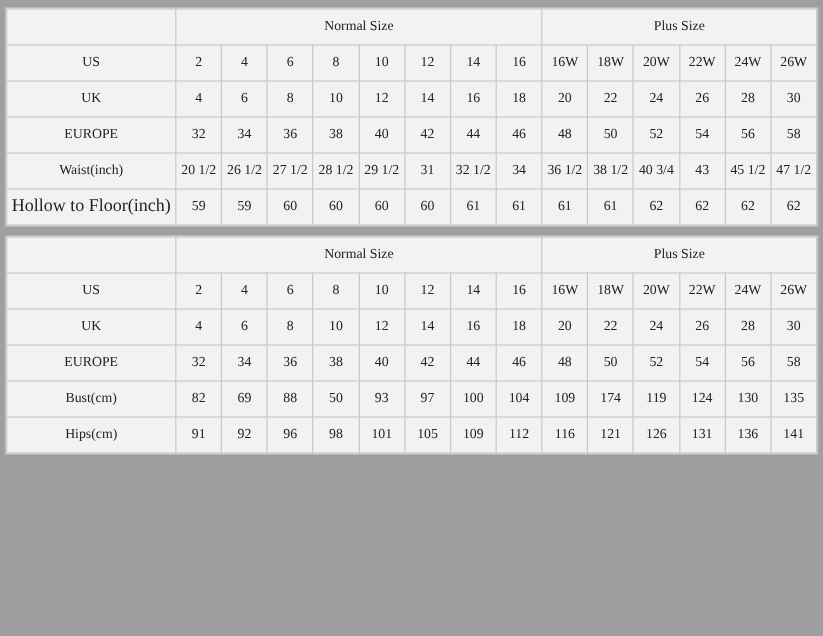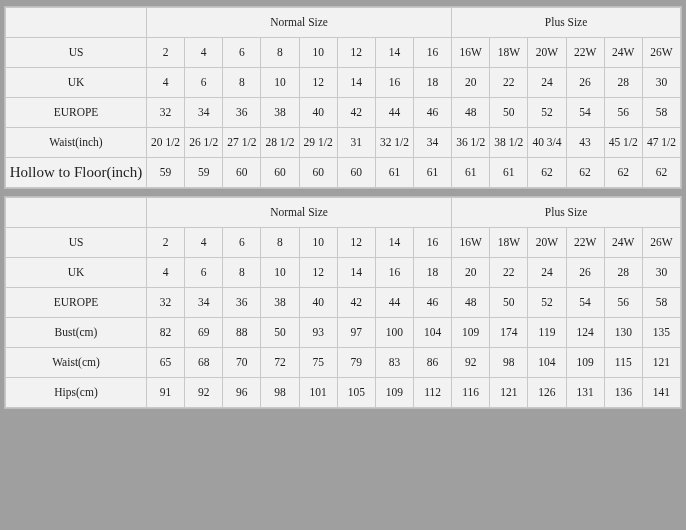--- a/index.html
+++ b/index.html
@@ -239,37 +239,20 @@
             <td class="norm-col">100</td>
             <td class="norm-col">104</td>
             <td class="plus-col">109</td>
             <td class="plus-col">174</td>
             <td class="plus-col">119</td>
             <td class="plus-col">124</td>
             <td class="plus-col">130</td>
             <td class="plus-col">135</td>
           </tr>
           <tr>
-            <td class="first-col row-label">Waist(cm)</td>
-            <td class="norm-col">65</td>
-            <td class="norm-col">68</td>
-            <td class="norm-col">70</td>
-            <td class="norm-col">72</td>
-            <td class="norm-col">75</td>
-            <td class="norm-col">79</td>
-            <td class="norm-col">83</td>
-            <td class="norm-col">86</td>
-            <td class="plus-col">92</td>
-            <td class="plus-col">98</td>
-            <td class="plus-col">104</td>
-            <td class="plus-col">109</td>
-            <td class="plus-col">115</td>
-            <td class="plus-col">121</td>
-          </tr>
-          <tr>
             <td class="first-col row-label">Hips(cm)</td>
             <td class="norm-col">91</td>
             <td class="norm-col">92</td>
             <td class="norm-col">96</td>
             <td class="norm-col">98</td>
             <td class="norm-col">101</td>
             <td class="norm-col">105</td>
             <td class="norm-col">109</td>
             <td class="norm-col">112</td>
             <td class="plus-col">116</td>

